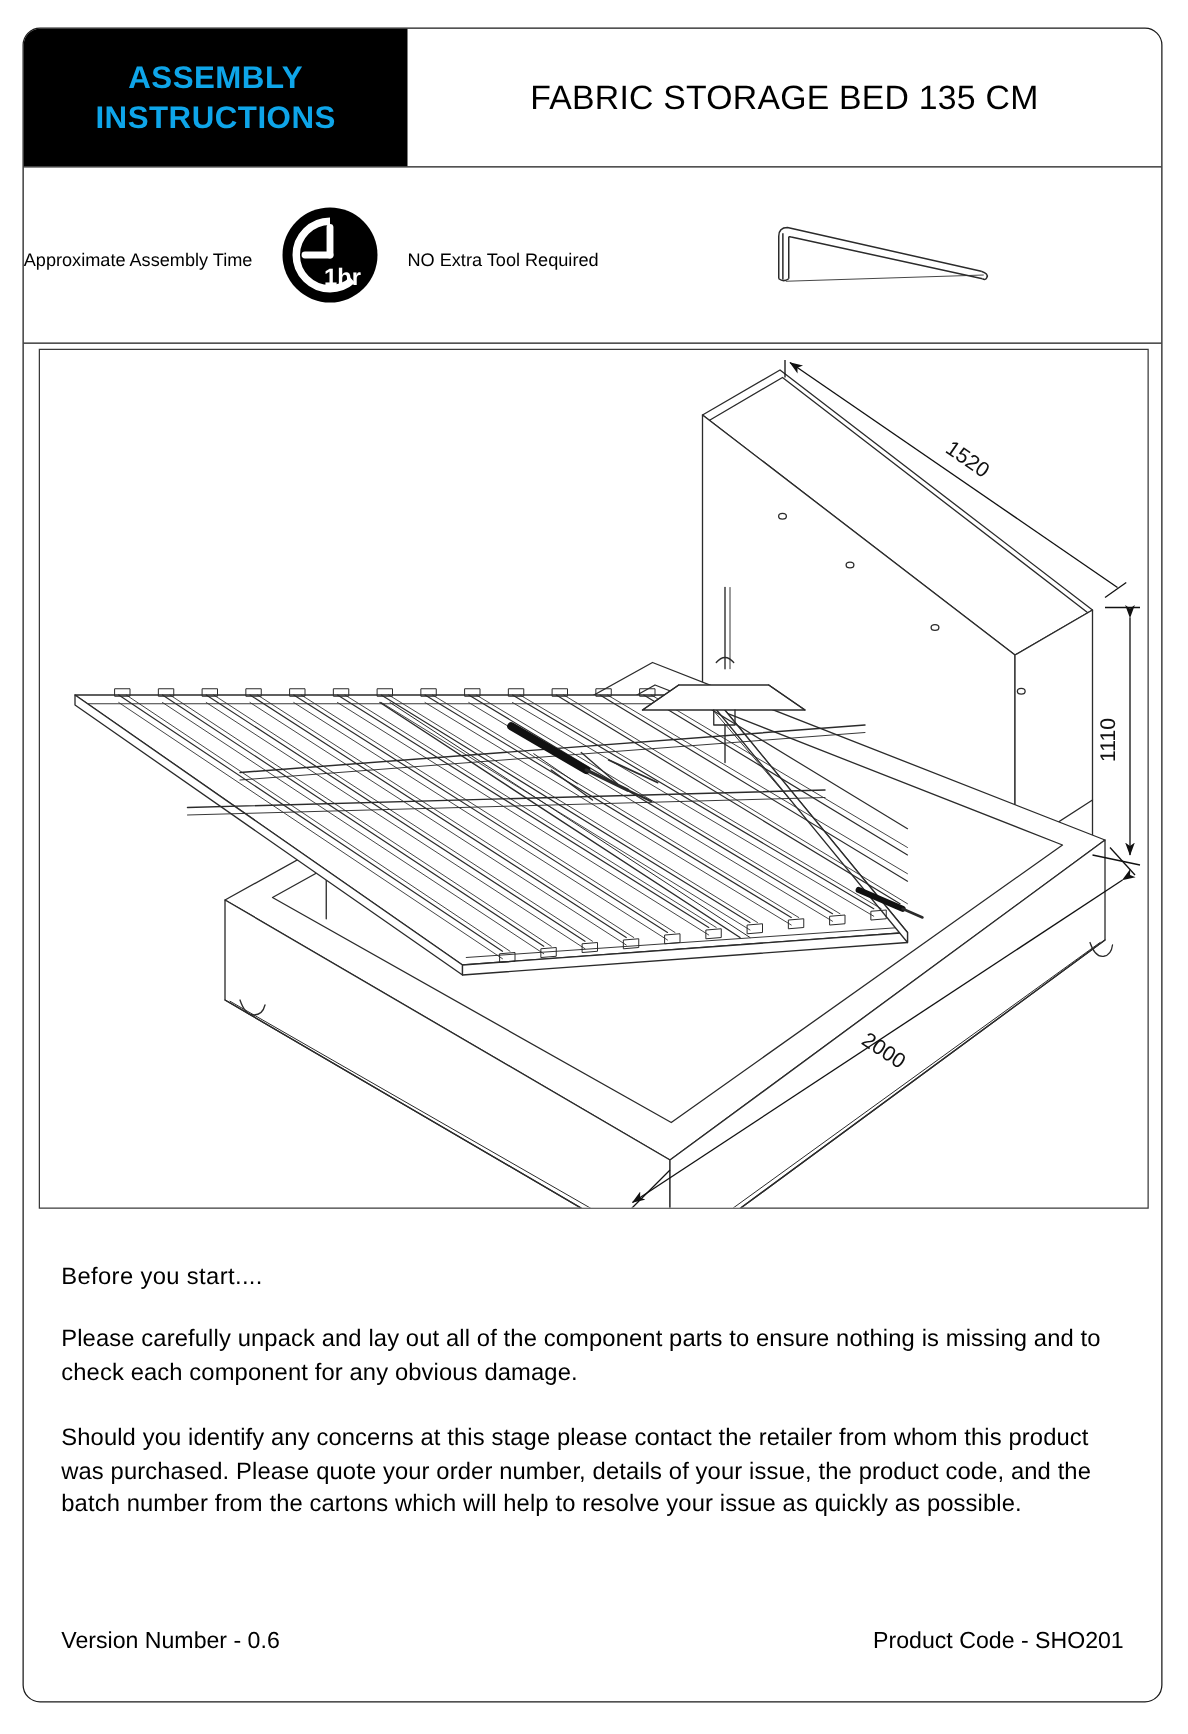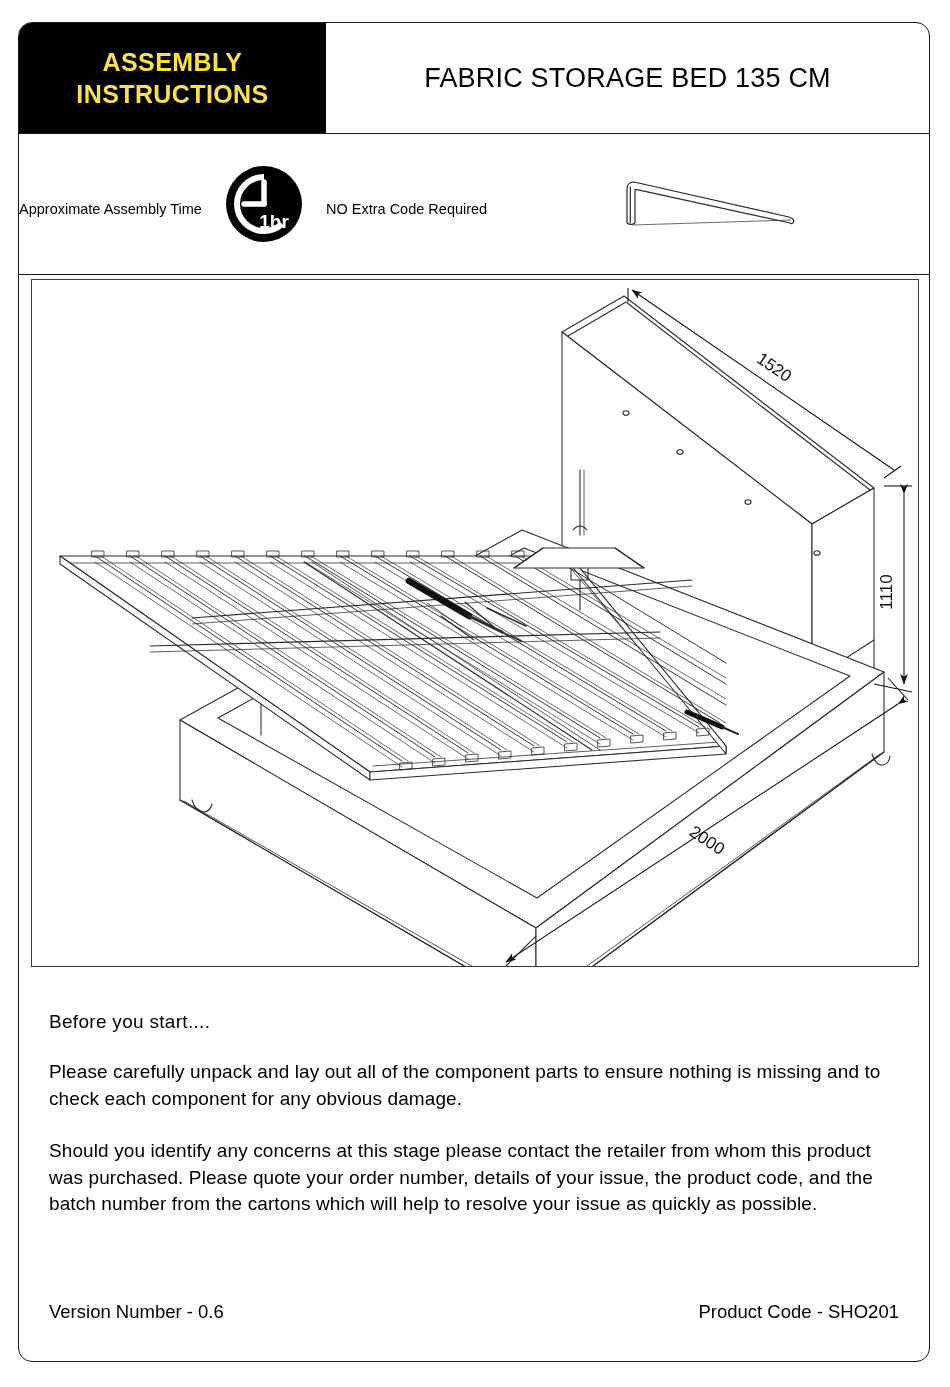--- a/index.html
+++ b/index.html
@@ -5,21 +5,21 @@
   html,body{margin:0;padding:0;background:#fff;}
   body{width:950px;height:1387px;font-family:"Liberation Sans",sans-serif;color:#000;}
 
   .page{position:absolute;left:18px;top:22px;width:912px;height:1340px;
         border:1.5px solid #1a1a1a;border-radius:14px;box-sizing:border-box;background:#fff;}
 
   
   .title-row{position:absolute;left:0;top:0;width:100%;height:110px;}
   .black-box{position:absolute;left:0;top:0;width:307px;height:110px;background:#000;
              border-top-left-radius:13px;display:flex;flex-direction:column;
-             align-items:center;justify-content:center;color:#fde047;}
+             align-items:center;justify-content:center;color:#0ea5e9;}
   .black-box .l1,.black-box .l2{font-weight:bold;font-size:25px;letter-spacing:.4px;line-height:1.28;}
   .prod-title{position:absolute;left:307px;top:0;right:0;height:110px;
               display:flex;align-items:center;justify-content:center;
               font-size:27px;letter-spacing:.2px;}
   .hr-under-title{position:absolute;left:0;top:110px;width:100%;height:0;border-top:1.4px solid #1a1a1a;}
 
   
   .icon-row{position:absolute;left:0;top:111px;width:100%;height:140px;display:flex;}
   .icell{position:relative;height:100%;display:flex;flex-direction:row;align-items:center;}
   .icell.c1{width:307px;}
@@ -67,21 +67,21 @@
           <path d="M42 15 A27 27 0 1 0 42 69 A27 27 0 0 0 60 62" fill="none" stroke="#fff" stroke-width="6" stroke-linecap="butt"></path>
           <line x1="42" y1="42" x2="42" y2="20" stroke="#fff" stroke-width="5.5" stroke-linecap="round"></line>
           <line x1="42" y1="42" x2="22" y2="42" stroke="#fff" stroke-width="5.5" stroke-linecap="round"></line>
           <text x="52" y="66" fill="#fff" font-family="Liberation Sans, sans-serif" font-size="19" font-weight="bold" text-anchor="middle">1hr</text>
         </svg>
       </div>
     </div>
 
 
     <div class="icell c3">
-      <div class="icap">NO Extra Code Required</div>
+      <div class="icap">NO Extra Tool Required</div>
       <div class="iart">
         <svg width="190" height="62" viewBox="0 0 190 62" aria-hidden="true">
           <g fill="none" stroke="#2b2b2b" stroke-width="1.2" stroke-linejoin="round">
             <path d="M14 50 L14 16 Q14 9 21 9 L176 44"></path>
             <path d="M22 50 L22 17 Q22 16 24 16.6 L177 50"></path>
             <path d="M14 50 Q18 53 22 50"></path>
             <path d="M176 44 Q182 46 180.5 49 Q179.5 51.5 177 50"></path>
             <line x1="17.3" y1="13.6" x2="17.3" y2="50.6"></line>
             <line x1="19.6" y1="52" x2="178" y2="47" stroke-width="0.7"></line>
           </g>

